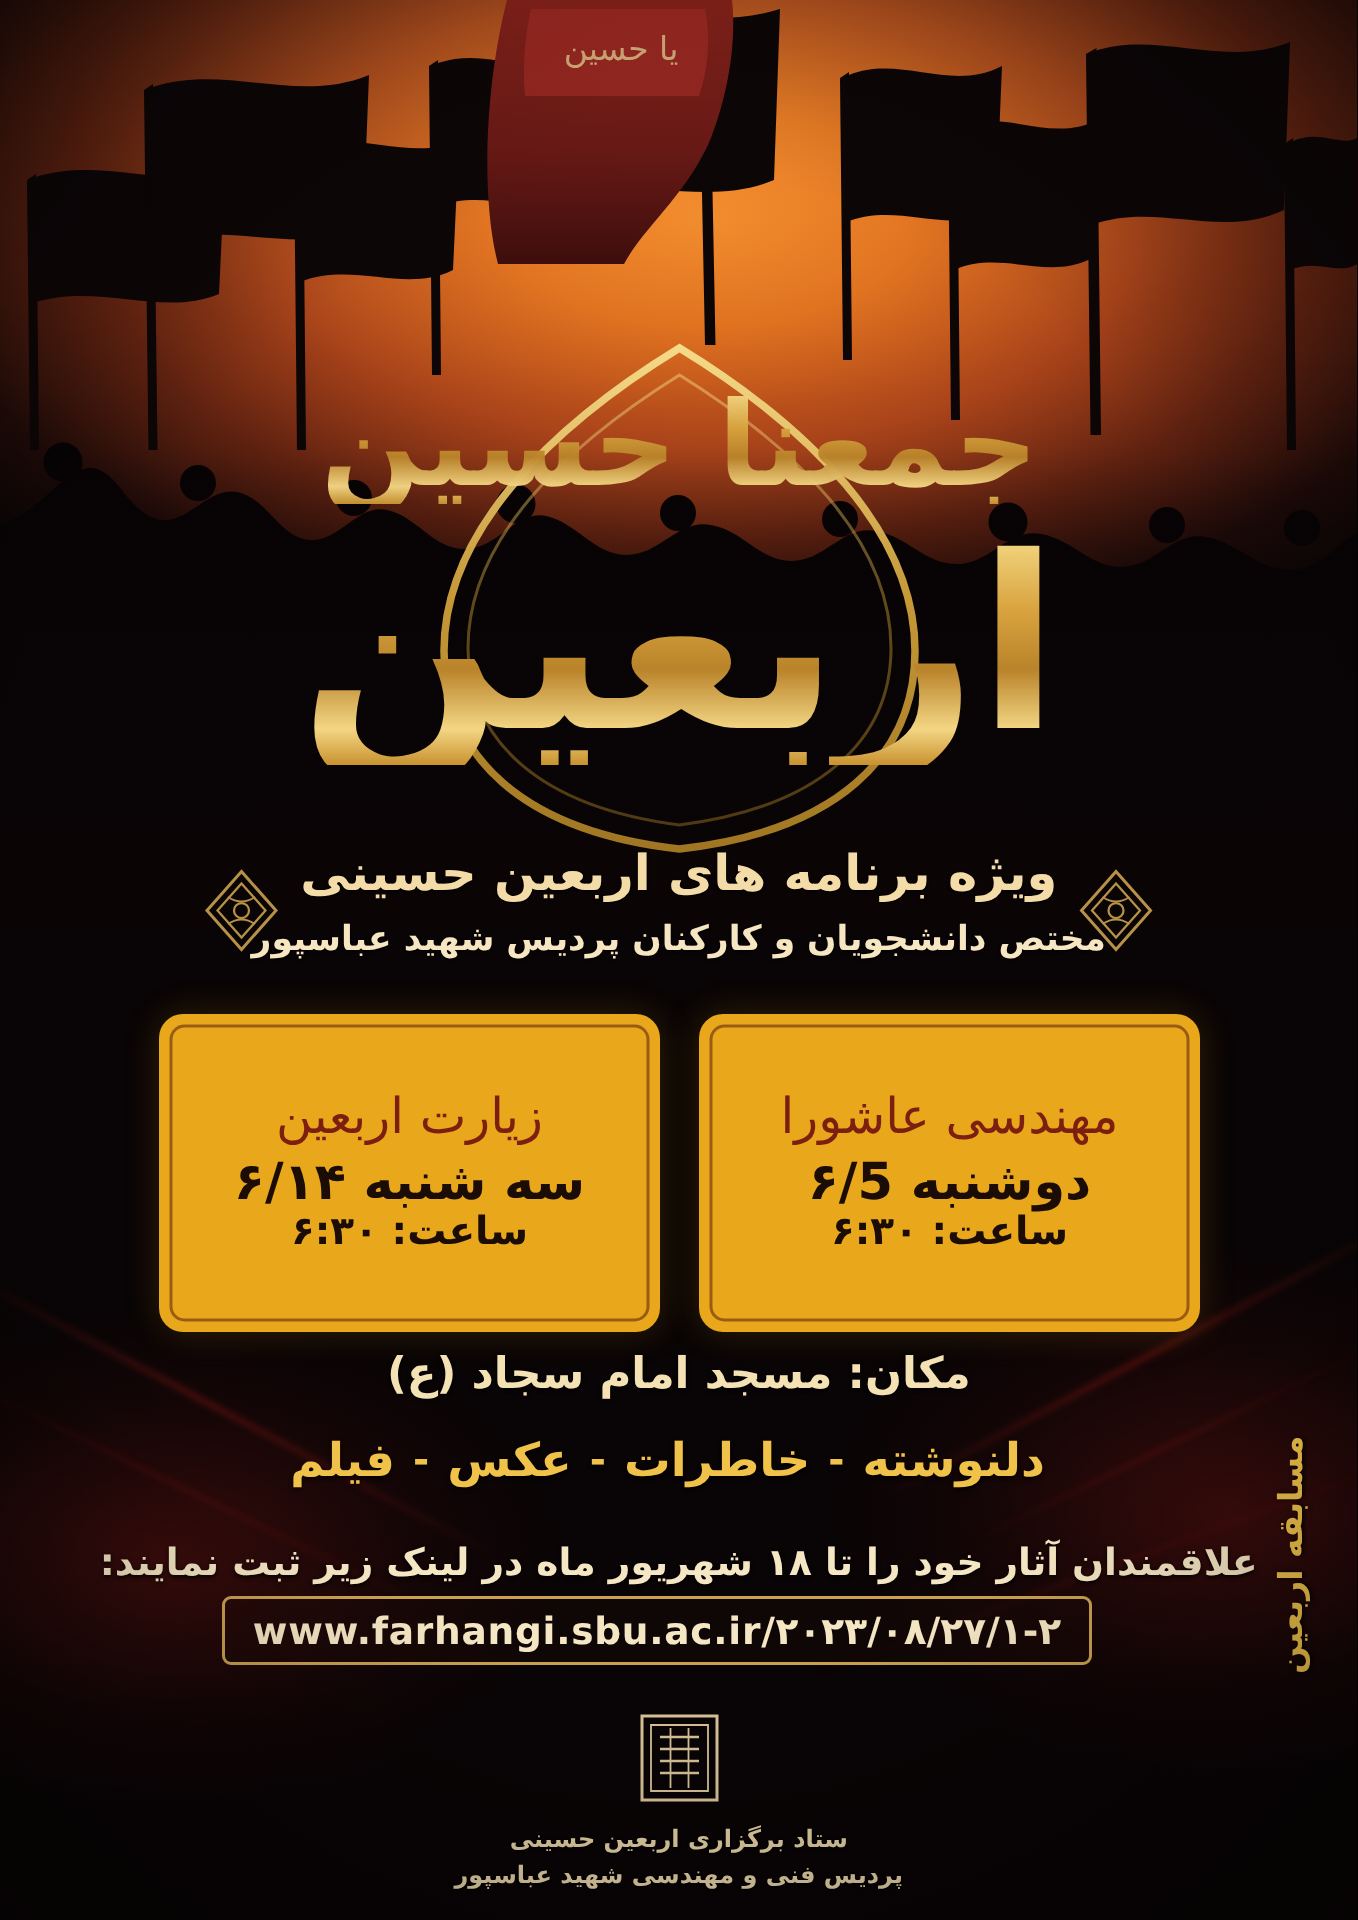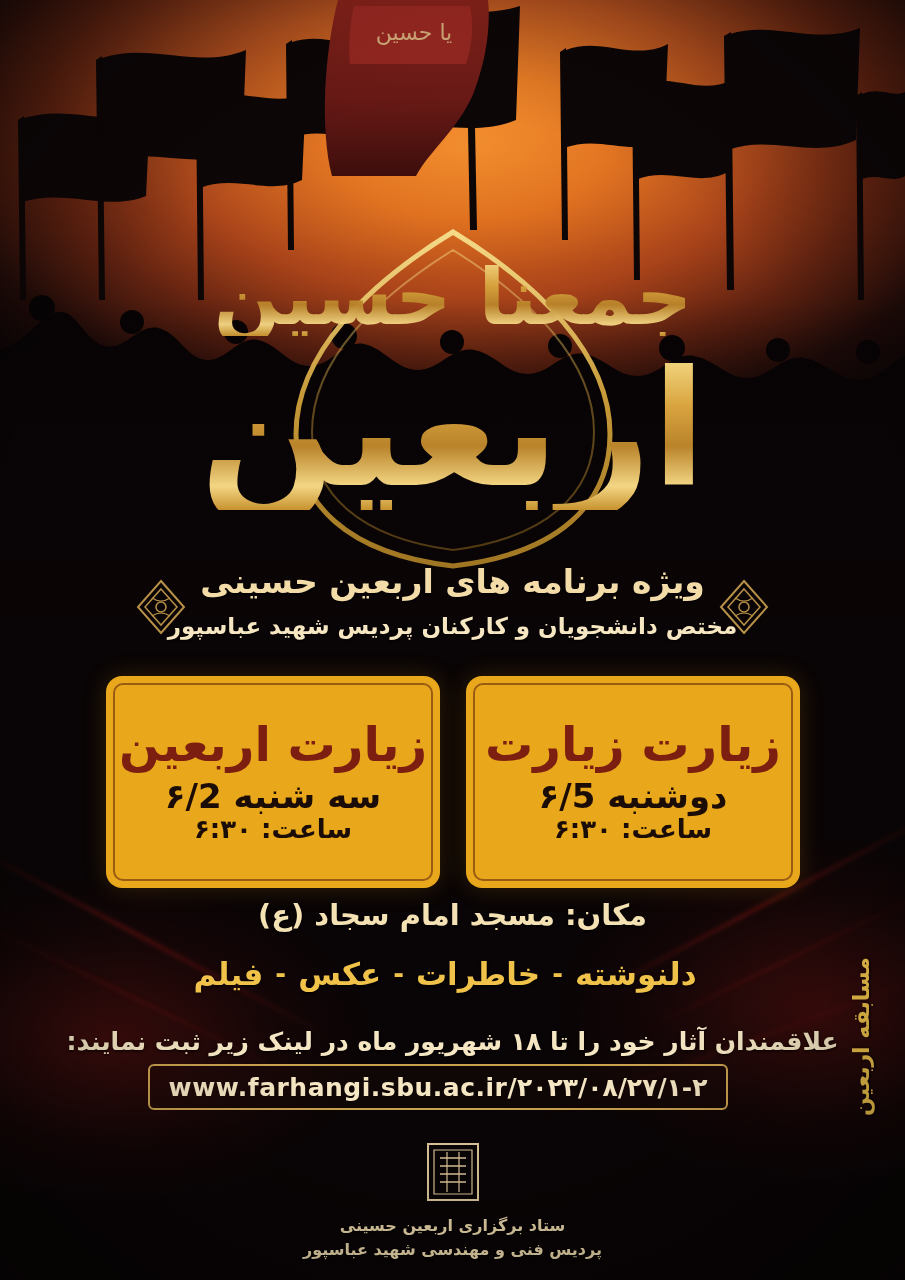--- a/index.html
+++ b/index.html
@@ -150,21 +150,21 @@
   }
   .card::after {
     content: "";
     position: absolute; left: 7px; top: 7px; right: 7px; bottom: 7px;
     border: 2px solid rgba(90,30,12,0.55);
     border-radius: 10px;
     pointer-events: none;
   }
   .card-title {
     color: #7c1f10;
-    font-size: 48px; font-weight: 700; line-height: 1.1;
+    font-size: 33px; font-weight: 400; line-height: 1.1;
     margin-bottom: 6px;
     position: relative; z-index: 2;
   }
   .card-day {
     color: #1b0d06;
     font-size: 34px; font-weight: 700; line-height: 1.12;
     position: relative; z-index: 2;
   }
   .card-time {
     color: #1b0d06;
@@ -367,27 +367,27 @@
       <circle cx="29" cy="29" r="5" fill="none" stroke="#caa14f" stroke-width="1.5"></circle>
       <path d="M20 20 C26 24 32 24 38 20" fill="none" stroke="#caa14f" stroke-width="1.2"></path>
       <path d="M20 38 C26 34 32 34 38 38" fill="none" stroke="#caa14f" stroke-width="1.2"></path>
     </svg>
     <div class="title-line1">ویژه برنامه های اربعین حسینی</div>
     <div class="title-line2">مختص دانشجویان و کارکنان پردیس شهید عباسپور</div>
   </div>
 
   <div class="cards">
     <div class="card">
-      <div class="card-title">زیارت زیارت</div>
+      <div class="card-title">مهندسی عاشورا</div>
       <div class="card-day">دوشنبه ۶/5</div>
       <div class="card-time">ساعت: ۶:۳۰</div>
     </div>
     <div class="card">
       <div class="card-title">زیارت اربعین</div>
-      <div class="card-day">سه شنبه ۶/2</div>
+      <div class="card-day">سه شنبه ۶/۱۴</div>
       <div class="card-time">ساعت: ۶:۳۰</div>
     </div>
   </div>
 
   <div class="location">مکان: مسجد امام سجاد (ع)</div>
 
   <div class="categories">
     <span>دلنوشته</span>
     <span class="cat-sep">-</span>
     <span>خاطرات</span>

